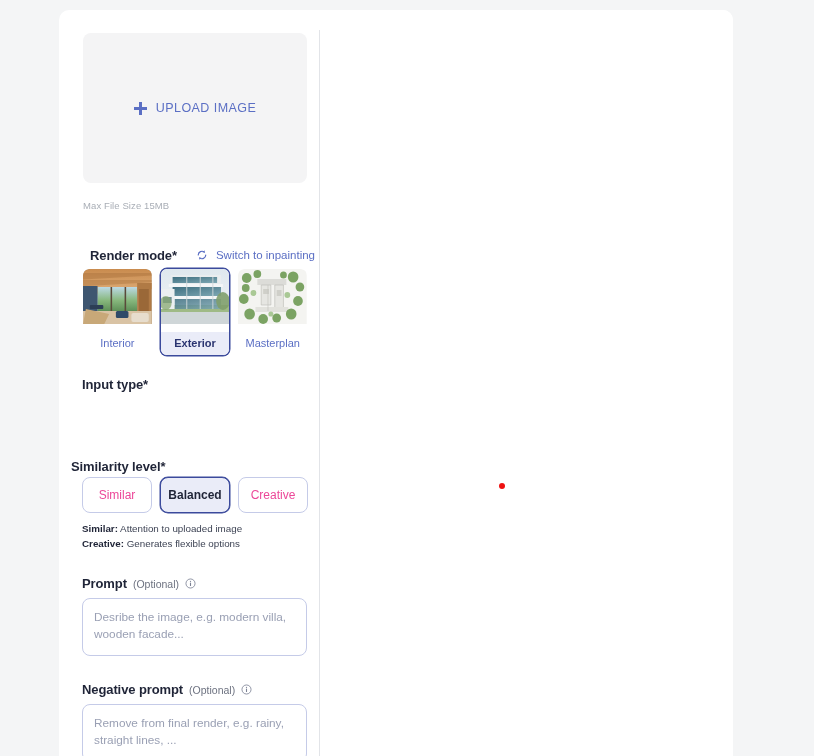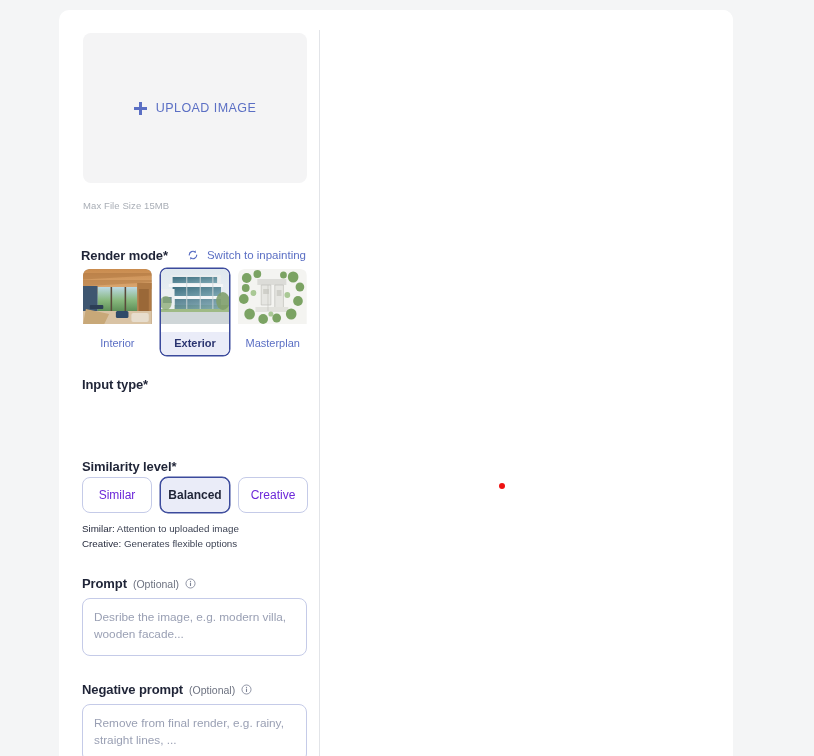--- a/index.html
+++ b/index.html
@@ -128,21 +128,21 @@
   }
   .opt-tag {
     font-size: 10.5px;
     font-weight: normal;
     color: #6d7280;
   }
 
   
   .render-head {
     position: absolute;
-    left: 22px;
+    left: 31px;
     top: 238px;
     width: 225px;
     height: 17px;
     padding-left: 12px;
   }
   .render-head .section-title { position: absolute; left: 0; top: 0; }
 
   .inpaint-link {
     position: absolute;
     right: 0;
@@ -221,37 +221,37 @@
     cursor: pointer;
   }
   .select-value {
     flex: 1;
     font-size: 12.5px;
     color: #4a5068;
   }
   .chev { width: 13px; height: 13px; }
 
   
-  .sim-head { position: absolute; left: 23px; top: 447px; }
+  .sim-head { position: absolute; left: 12px; top: 447px; }
   .sim-row {
     position: absolute;
     left: 23px;
     top: 467px;
     display: flex;
     gap: 8px;
   }
   .sim-btn {
     width: 70px;
     height: 36px;
     border: 1px solid #c5cbe8;
     border-radius: 8px;
     background: #ffffff;
     font-family: "Liberation Sans", sans-serif;
     font-size: 12px;
-    color: #6d28d9;
+    color: #ec4899;
     cursor: pointer;
     display: flex;
     align-items: center;
     justify-content: center;
   }
   .sim-btn.selected {
     border: 1px solid #3b4a9c;
     box-shadow: 0 0 0 0.5px #3b4a9c;
     background: #eaecf8;
     color: #1f2437;
@@ -263,21 +263,21 @@
     left: 23px;
     top: 511px;
     width: 226px;
   }
   .hint-line {
     font-size: 9.8px;
     color: #3d4354;
     line-height: 15px;
     white-space: nowrap;
   }
-  .hint-line b { color: #1f2437; font-weight: normal; text-align: right; }
+  .hint-line b { color: #1f2437; font-weight: bold; text-align: right; }
 
   
   .prompt-head { position: absolute; left: 23px; top: 566px; display: flex; align-items: center; gap: 6px; }
   .negprompt-head { position: absolute; left: 23px; top: 672px; display: flex; align-items: center; gap: 6px; }
   .info-icon { width: 11px; height: 11px; display: block; cursor: pointer; }
 
   .textarea-box {
     position: absolute;
     left: 23px;
     width: 225px;

